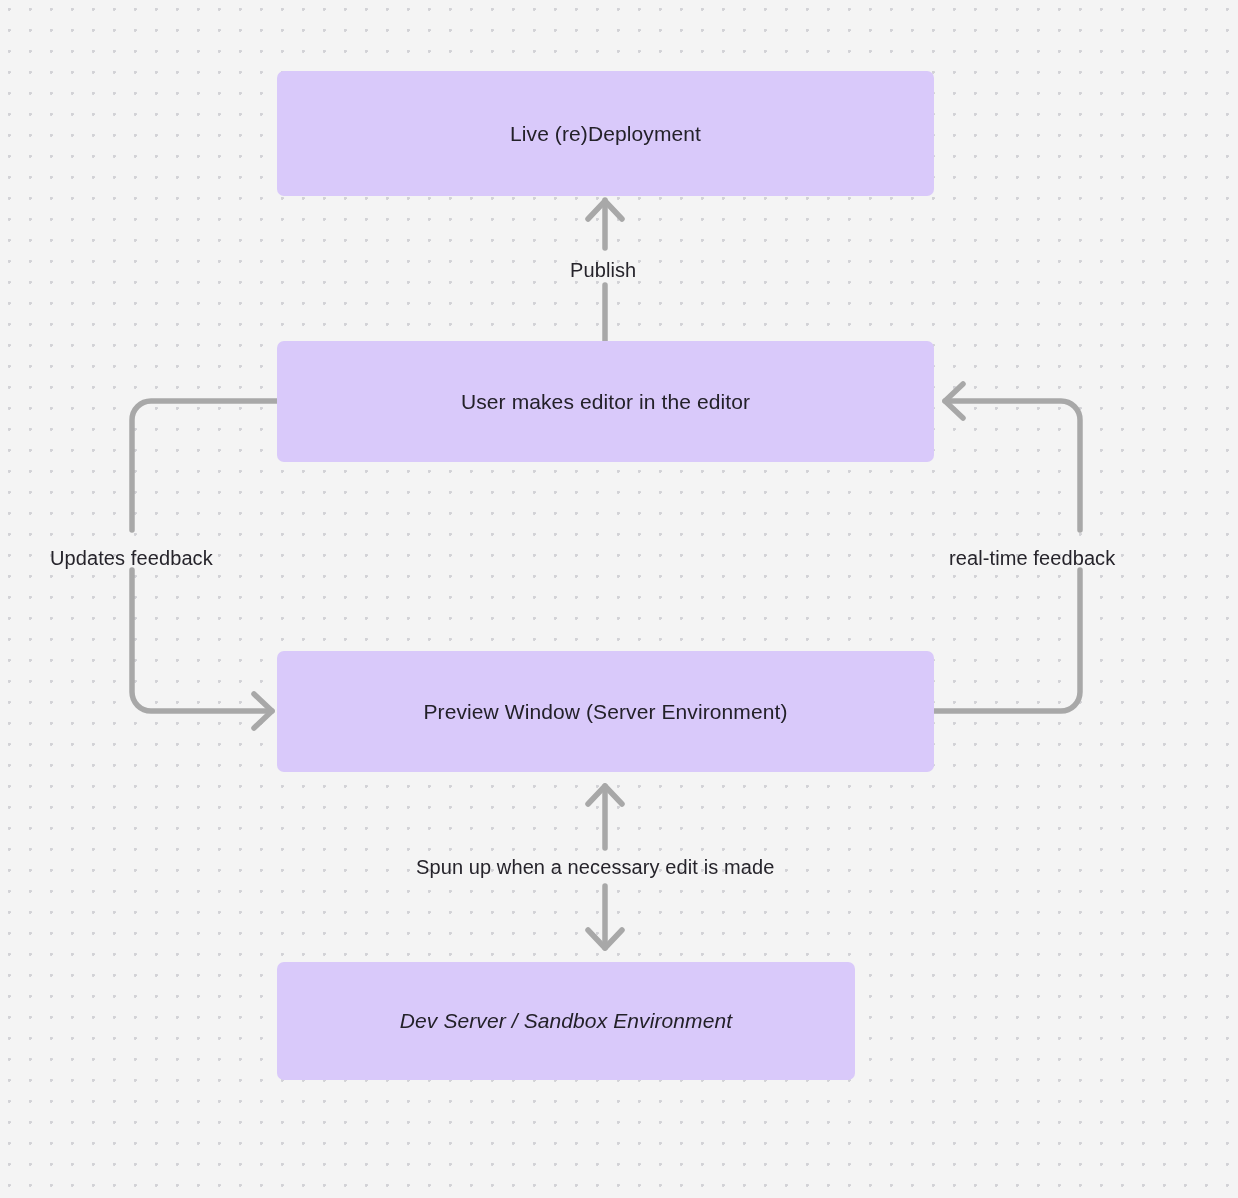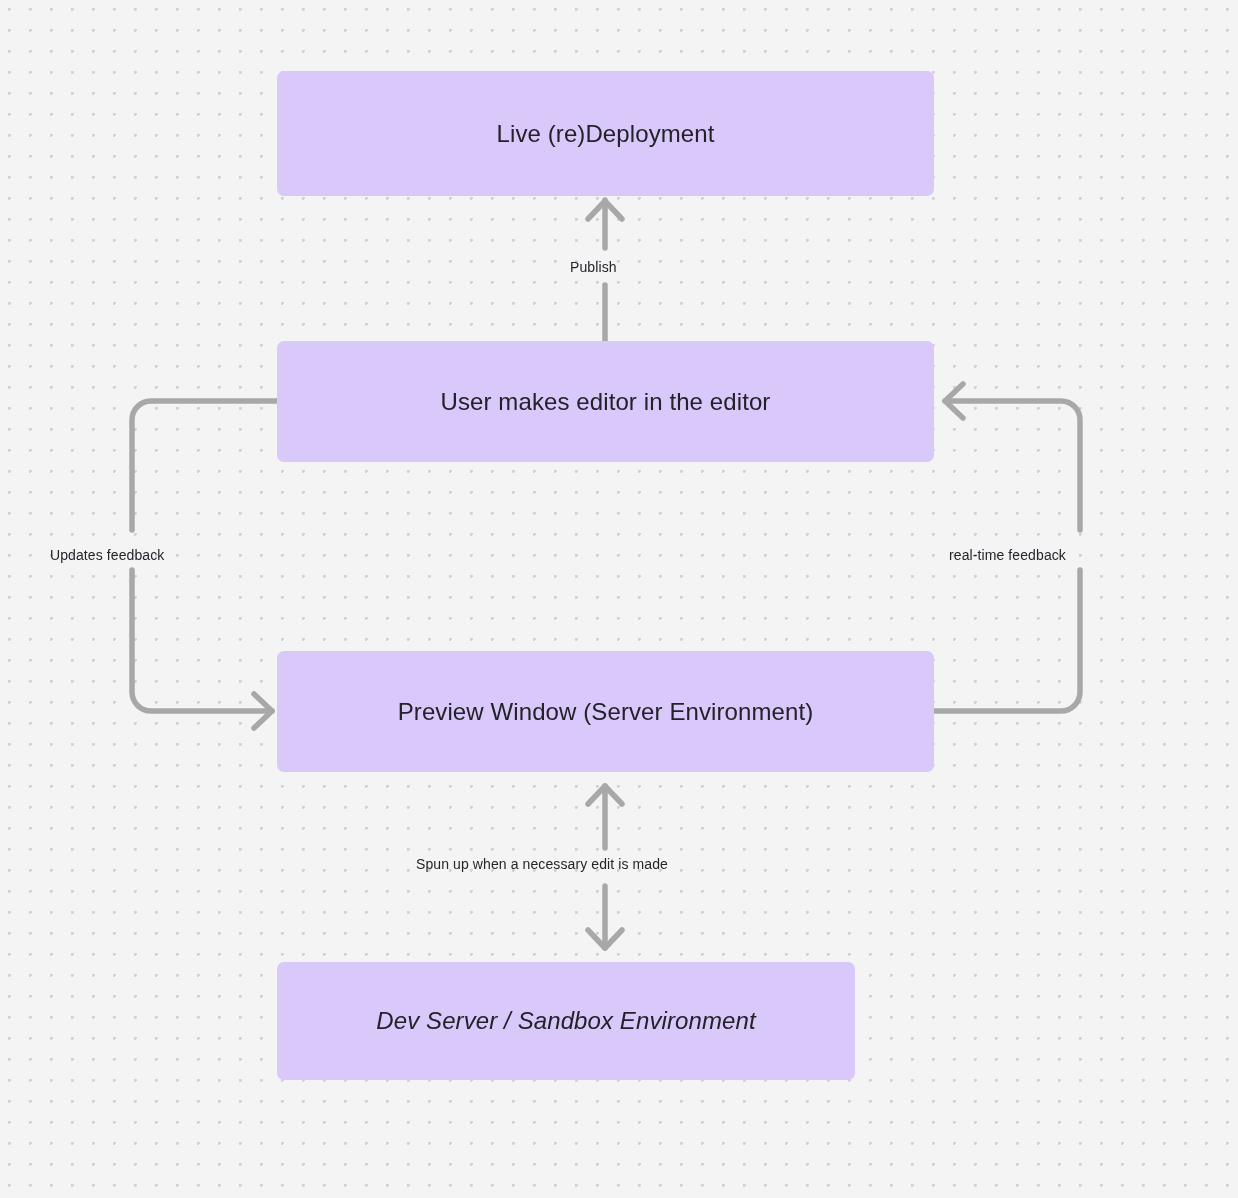--- a/index.html
+++ b/index.html
@@ -30,32 +30,32 @@
   }
   .node {
     position: absolute;
     background: #d9c9fa;
     border-radius: 7px;
     display: flex;
     align-items: center;
     justify-content: center;
     box-sizing: border-box;
     color: #232129;
-    font-size: 24px;
+    font-size: 21px;
     letter-spacing: 0.1px;
   }
   .node-label {
     display: block;
     text-align: center;
     line-height: 1.3;
   }
   .edge-label {
     position: absolute;
     color: #26242b;
-    font-size: 14px;
+    font-size: 20px;
     white-space: nowrap;
     letter-spacing: 0.1px;
     line-height: 1;
     text-align: right;
   }
   .el-publish { left: 570px; top: 260px; }
   .el-updates { left: 50px; top: 548px; }
   .el-feedback { left: 949px; top: 548px; }
   .el-spun { left: 416px; top: 857px; }
 

